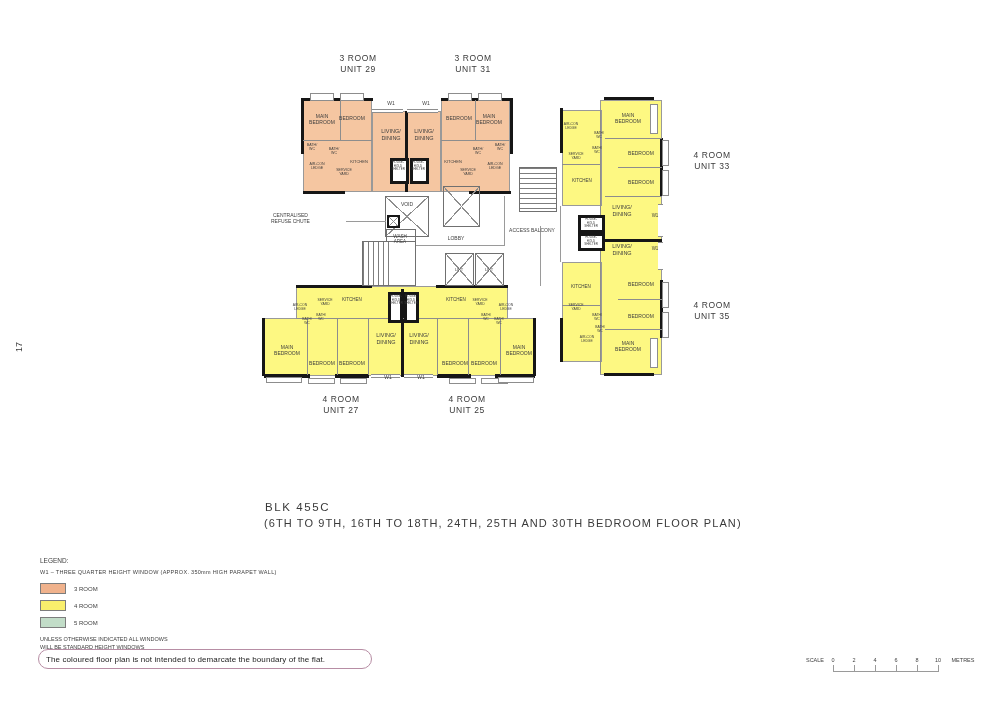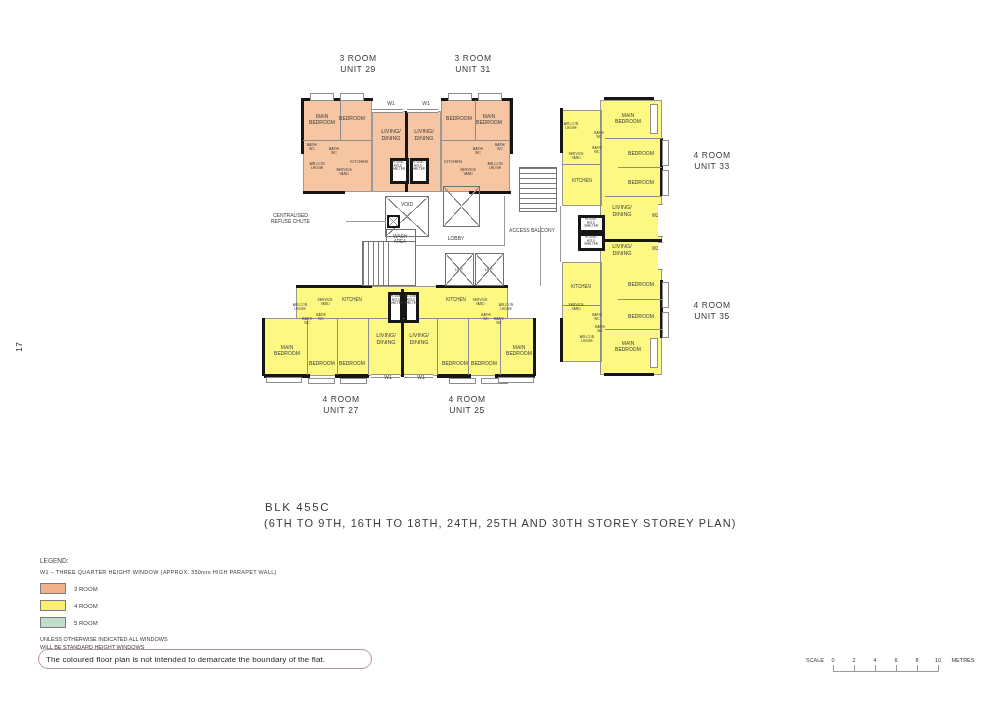--- a/index.html
+++ b/index.html
@@ -212,21 +212,21 @@
     <div class="plbl" style="left: 455px; top: 360px; font-size: 5px;">BEDROOM</div>
     <div class="plbl" style="left: 484px; top: 360px; font-size: 5px;">BEDROOM</div>
     <div class="plbl" style="left: 519px; top: 344px; font-size: 5px;">MAIN<br>BEDROOM</div>
     <div class="plbl" style="left: 388px; top: 374px; font-size: 5px;">W1</div>
     <div class="plbl" style="left: 421px; top: 374px; font-size: 5px;">W1</div>
   </div>
 
 <div class="pagenum">17</div>
 
 <div class="ttl1">BLK 455C</div>
-<div class="ttl2">(6TH TO 9TH, 16TH TO 18TH, 24TH, 25TH AND 30TH STOREY STOREY PLAN)</div>
+<div class="ttl2">(6TH TO 9TH, 16TH TO 18TH, 24TH, 25TH AND 30TH BEDROOM FLOOR PLAN)</div>
 
 <div class="leg" style="left:40px;top:557px;font-size:6.5px;position:absolute">LEGEND:</div>
 <div class="leg" style="left:40px;top:569px;font-size:5.5px;letter-spacing:.3px;position:absolute">W1 –  THREE QUARTER HEIGHT WINDOW (APPROX. 350mm HIGH PARAPET WALL)</div>
 <div class="sw" style="left: 40px; top: 583px; background: rgb(240, 178, 140);"></div>
 <div class="leg" style="left:74px;top:586px;font-size:6px;position:absolute">3 ROOM</div>
 <div class="sw" style="left: 40px; top: 600px; background: rgb(249, 239, 108);"></div>
 <div class="leg" style="left:74px;top:603px;font-size:6px;position:absolute">4 ROOM</div>
 <div class="sw" style="left: 40px; top: 617px; background: rgb(194, 221, 200);"></div>
 <div class="leg" style="left:74px;top:620px;font-size:6px;position:absolute">5 ROOM</div>
 <div class="leg" style="left:40px;top:636px;font-size:5.5px;position:absolute">UNLESS OTHERWISE INDICATED ALL WINDOWS</div>

